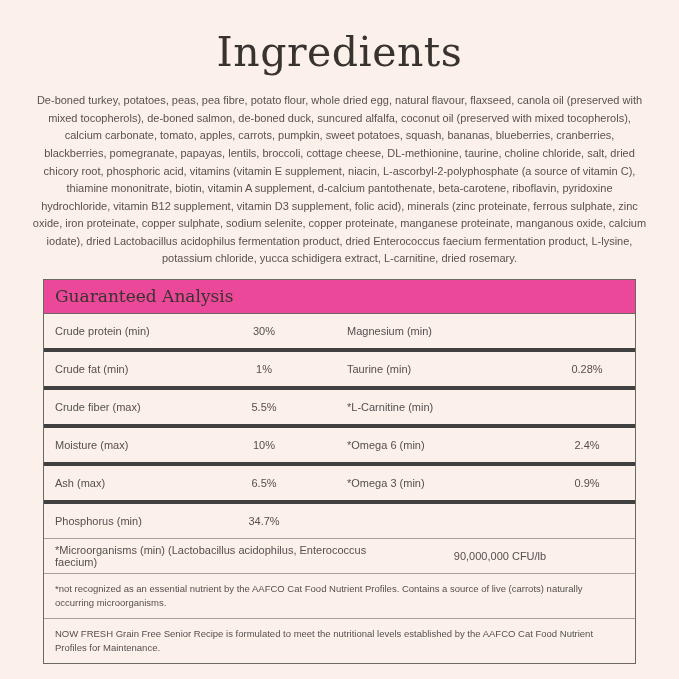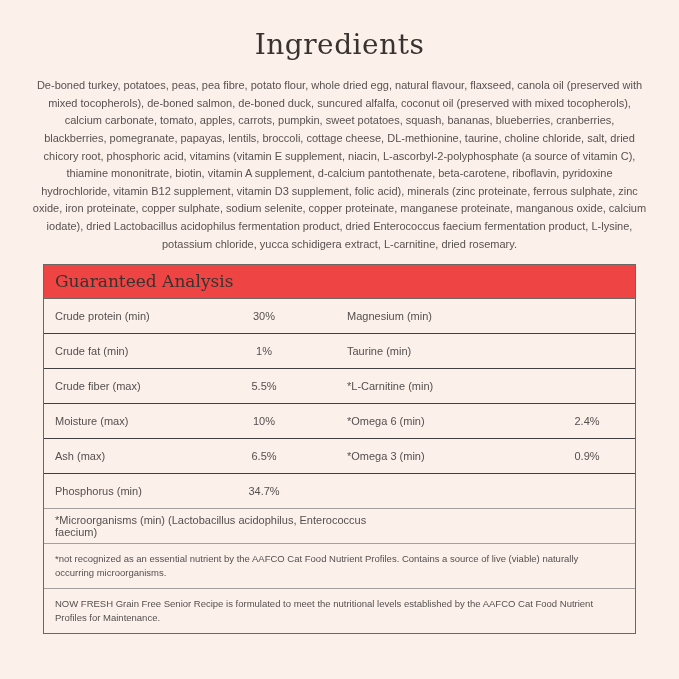--- a/index.html
+++ b/index.html
@@ -8,21 +8,21 @@
     background:#fcf0eb;
     font-family:"Liberation Sans", sans-serif;
     color:#56514e;
     overflow:hidden;
   }
   .page { width:679px; height:679px; }
 
   .page-title {
     font-family:"DejaVu Serif","Liberation Serif",serif;
     font-weight:500;
-    font-size:28px;
+    font-size:41px;
     line-height:1.15;
     letter-spacing:0.5px;
     text-align:center;
     color:#38332f;
     margin:29px 0 16px 0;
   }
 
   .ingredients {
     width:614px;
     margin:9px auto;
@@ -32,38 +32,38 @@
     color:#57524f;
   }
 
   .ga {
     width:591px;
     margin:11px auto 0 auto;
     border:1px solid #6b6764;
     background:#fcf0eb;
   }
   .ga-head {
-    background:#ef4444;
+    background:#ec4899;
     font-family:"DejaVu Serif","Liberation Serif",serif;
     font-size:17px;
     color:#38332f;
     padding:6px 11px 7px 11px;
     border-bottom:1px solid #6b6764;
   }
   .ga-row {
     display:grid;
     grid-template-columns:140px 80px 135px 180px 1fr;
     align-items:center;
     height:34px;
     padding-left:11px;
     font-size:11px;
     color:#54504e;
     gap:29px;
   }
-  .ga-row + .ga-row { border-top:1px solid #404040; }
+  .ga-row + .ga-row { border-top:4px solid #404040; }
   .c2, .c4 { text-align:center; }
   .c3 { padding-left:14px; }
 
   .ga-wide {
     display:grid;
     grid-template-columns:355px 180px 1fr;
     align-items:center;
     height:34px;
     padding-left:11px;
     font-size:11px;
@@ -97,20 +97,21 @@
     <span class="c1">Crude protein (min)</span>
     <span class="c2">30%</span>
     <span class="c3">Magnesium (min)</span>
     <span class="c5"></span>
   </div>
 
   <div class="ga-row">
     <span class="c1">Crude fat (min)</span>
     <span class="c2">1%</span>
     <span class="c3">Taurine (min)</span>
+    <span class="c4">0.28%</span>
     <span class="c5"></span>
   </div>
 
   <div class="ga-row">
     <span class="c1">Crude fiber (max)</span>
     <span class="c2">5.5%</span>
     <span class="c3">*L-Carnitine (min)</span>
     <span class="c5"></span>
   </div>
 
@@ -134,21 +135,22 @@
     <span class="c1">Phosphorus (min)</span>
     <span class="c2">34.7%</span>
     <span class="c3"></span>
     <span class="c4"></span>
     <span class="c5"></span>
   </div>
 </div>
 
     <div class="ga-wide">
       <span class="gw-label">*Microorganisms (min) (Lactobacillus acidophilus, Enterococcus faecium)</span>
+      <span class="gw-value">90,000,000 CFU/lb</span>
       <span></span>
     </div>
 
-    <div class="ga-note">*not recognized as an essential nutrient by the AAFCO Cat Food Nutrient Profiles. Contains a source of live (viable) naturally occurring microorganisms.</div>
+    <div class="ga-note">*not recognized as an essential nutrient by the AAFCO Cat Food Nutrient Profiles. Contains a source of live (carrots) naturally occurring microorganisms.</div>
 
     <div class="ga-note">NOW FRESH Grain Free Senior Recipe is formulated to meet the nutritional levels established by the AAFCO Cat Food Nutrient Profiles for Maintenance.</div>
   </section>
 
 </div>
 
 </body></html>

